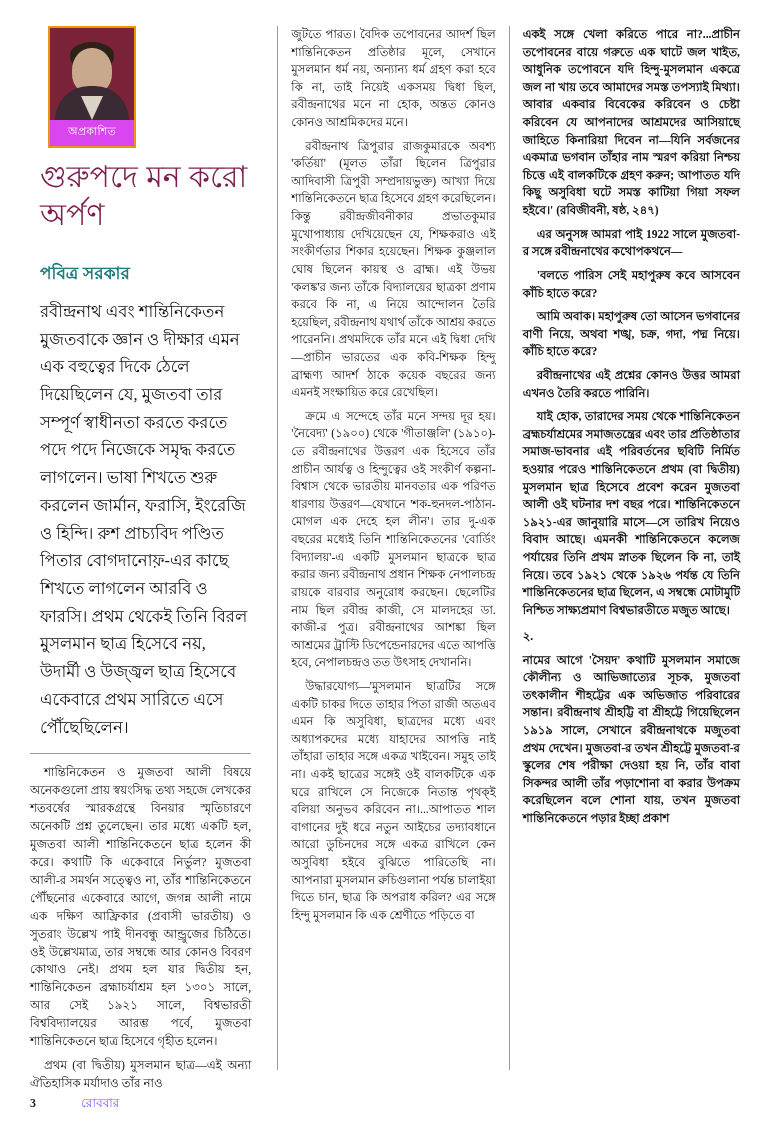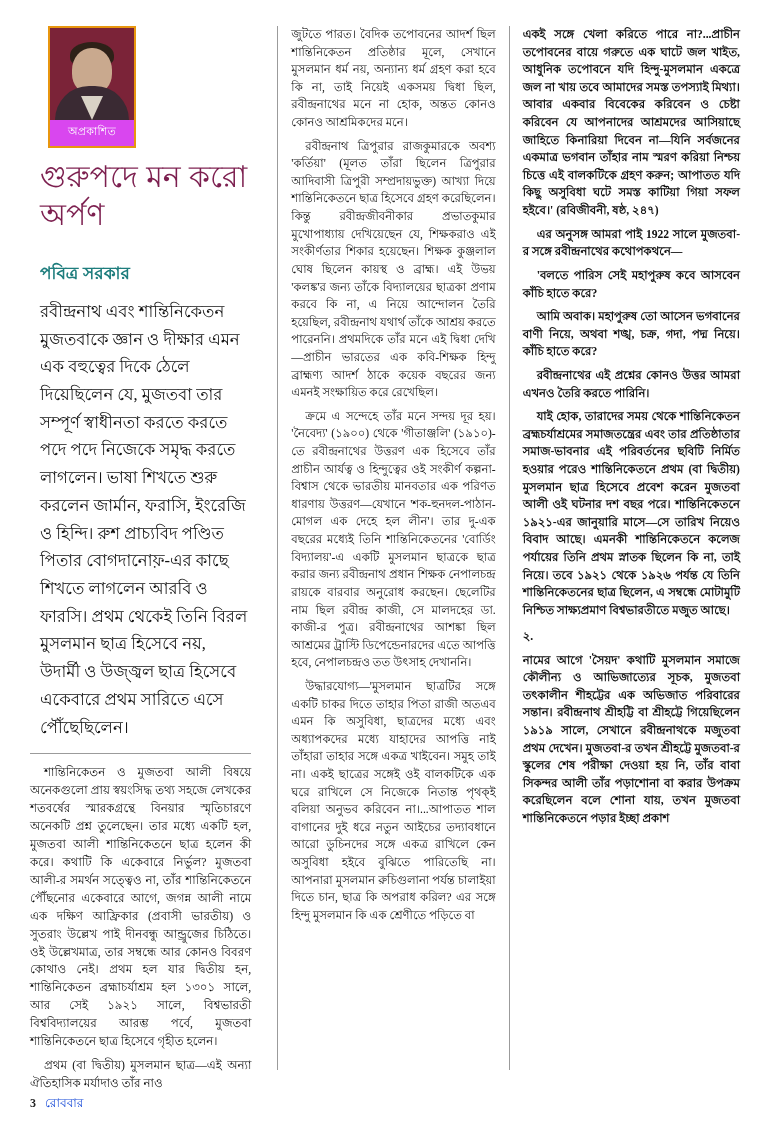--- a/index.html
+++ b/index.html
@@ -164,21 +164,22 @@
     left: 30px;
     bottom: 22px;
     font-size: 12px;
     color: #222;
   }
   .footer .pagenum {
     font-weight: bold;
     margin-right: 6px;
   }
   .footer .mast {
-    color: #1d4ed8;
+    color: #8b5cf6;
+    margin-left: 36px;
   }
 </style>
 </head>
 <body>
 
 <div class="page">
   <div class="columns">
 
     <div class="col col-left">
 

